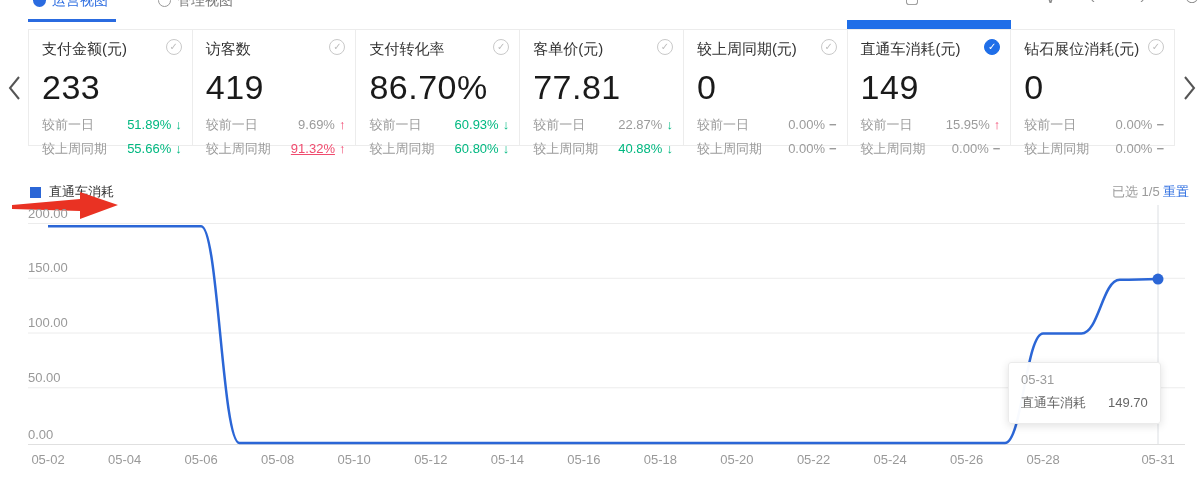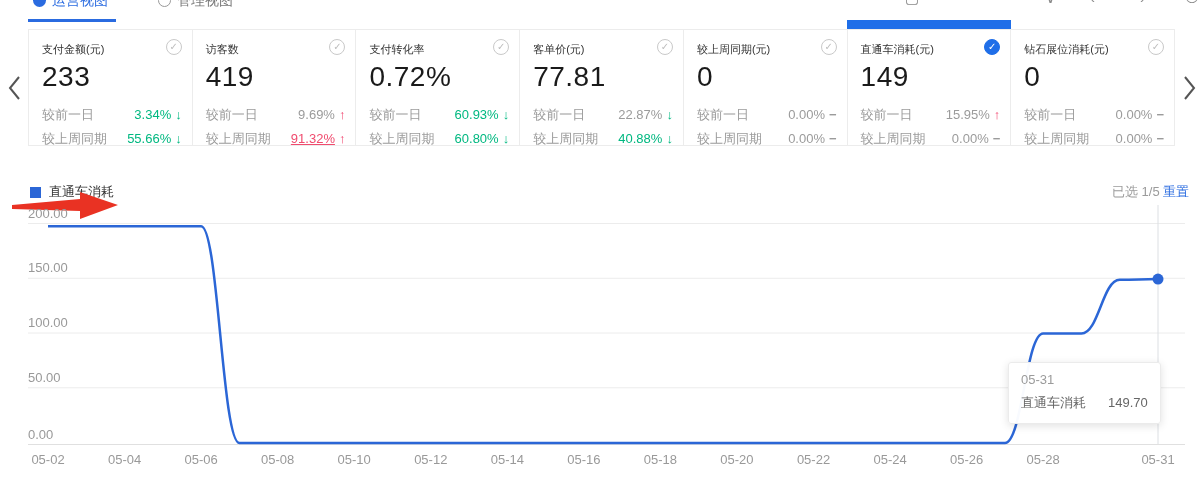--- a/index.html
+++ b/index.html
@@ -19,22 +19,22 @@
   .tab-underline { position:absolute; left:28px; top:19px; width:88px; height:3px; background:#2a6be0; }
   .topfrag { position:absolute; top:0; height:9px; overflow:hidden; color:#8a8a8a; font-size:15px; }
   .topfrag span { position:absolute; top:-11px; }
 
   
   .cards { position:absolute; left:28px; top:29px; width:1147px; height:117px; display:flex;
            border:1px solid #ececec; background:#fff; }
   .card { position:relative; flex:1 1 0; border-right:1px solid #ececec; padding:9px 10px 0 13px; cursor:pointer; }
   .card:last-child { border-right:none; }
   .card.selected::before { content:""; position:absolute; left:-1px; right:-1px; top:-10px; height:9px; background:#1f6ee8; }
-  .card-title { font-size:11px; color:#333; line-height:20px; white-space:nowrap; }
-  .card-value { font-size:28px; color:#1a1a1a; line-height:34px; margin-top:1px; letter-spacing:0.5px; }
+  .card-title { font-size:15px; color:#333; line-height:20px; white-space:nowrap; }
+  .card-value { font-size:34px; color:#1a1a1a; line-height:34px; margin-top:11px; letter-spacing:0.5px; }
   .card-rows { margin-top:9px; }
   .card-row { display:flex; justify-content:space-between; font-size:13px; line-height:24px; white-space:nowrap; }
   .row-label { color:#9b9b9b;font-family:Liberation Serif, serif; }
   .pct[data-tone="green"] { color:#00b880; }
   .pct[data-tone="red"]   { color:#f04b6e;text-decoration:underline; }
   .pct[data-tone="muted"] { color:#9b9b9b; }
   .arrow { font-weight:bold; margin-left:4px; }
   .arrow[data-tone="green"] { color:#00b880; }
   .arrow[data-tone="red"]   { color:#f0436d; }
   .arrow[data-tone="muted"] { color:#9b9b9b; }
@@ -90,21 +90,21 @@
 
   <div class="cards">
 
     <div class="card">
       <span class="check">✓</span>
       <div class="card-title">支付金额(元)</div>
       <div class="card-value">233</div>
       <div class="card-rows">
         <div class="card-row">
           <span class="row-label">较前一日</span>
-          <span><span class="pct" data-tone="green">3.34%</span><span class="arrow" data-tone="green">↓</span></span>
+          <span><span class="pct" data-tone="green">51.89%</span><span class="arrow" data-tone="green">↓</span></span>
         </div>
         <div class="card-row">
           <span class="row-label">较上周同期</span>
           <span><span class="pct" data-tone="green">55.66%</span><span class="arrow" data-tone="green">↓</span></span>
         </div>
       </div>
     </div>
 
     <div class="card">
       <span class="check">✓</span>
@@ -118,21 +118,21 @@
         <div class="card-row">
           <span class="row-label">较上周同期</span>
           <span><span class="pct" data-tone="red">91.32%</span><span class="arrow" data-tone="red">↑</span></span>
         </div>
       </div>
     </div>
 
     <div class="card">
       <span class="check">✓</span>
       <div class="card-title">支付转化率</div>
-      <div class="card-value">0.72%</div>
+      <div class="card-value">86.70%</div>
       <div class="card-rows">
         <div class="card-row">
           <span class="row-label">较前一日</span>
           <span><span class="pct" data-tone="green">60.93%</span><span class="arrow" data-tone="green">↓</span></span>
         </div>
         <div class="card-row">
           <span class="row-label">较上周同期</span>
           <span><span class="pct" data-tone="green">60.80%</span><span class="arrow" data-tone="green">↓</span></span>
         </div>
       </div>

